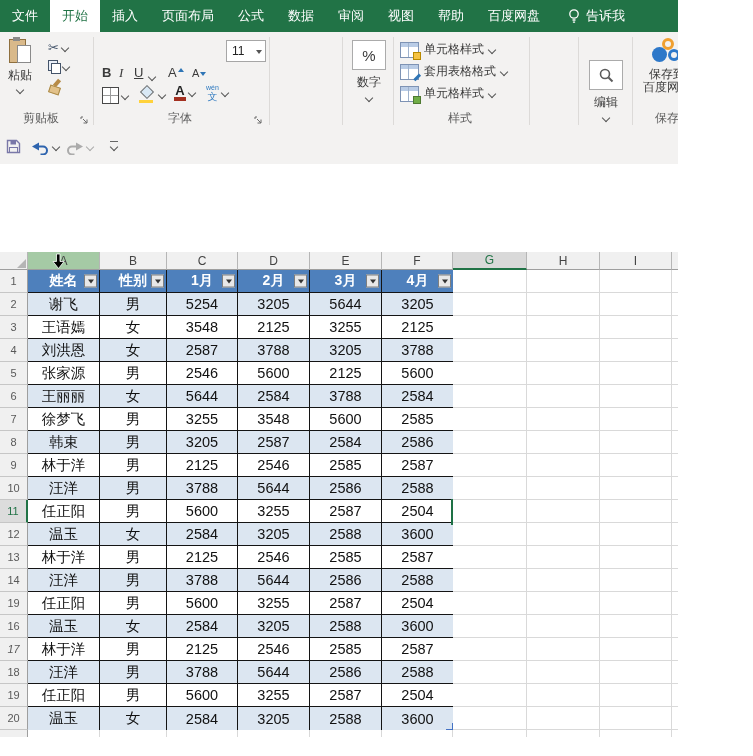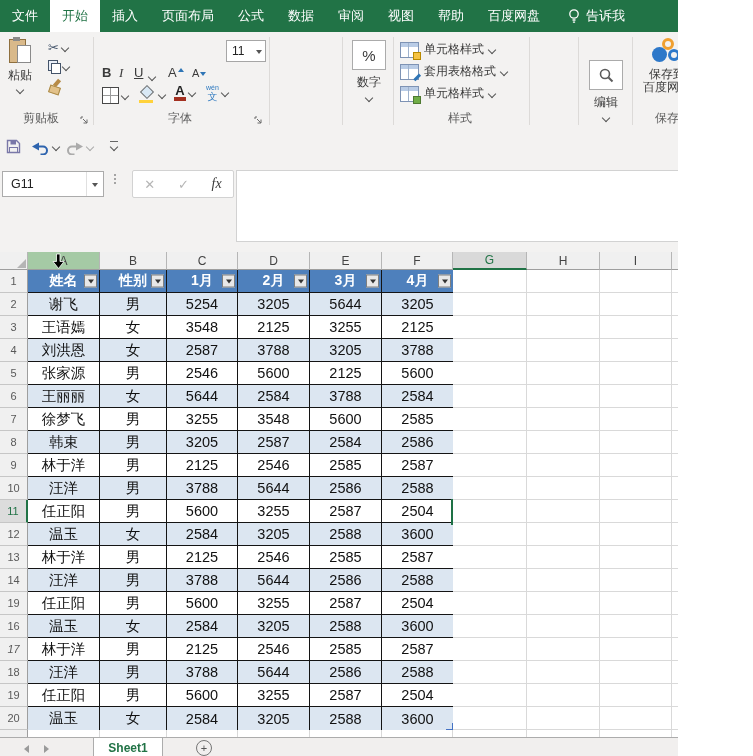--- a/index.html
+++ b/index.html
@@ -336,41 +336,20 @@
           <path d="M7.5 7.5 h4.5 a4 4 0 0 1 0 8 h-2.5" fill="none" stroke="#ABABAB" stroke-width="2"></path>
         </svg>
       <span class="chev" style="border-color:#ABABAB;"></span>
     </span>
     <span class="qatitem" style="left:110px;flex-direction:column;gap:2px;top:10px;">
       <span style="width:8px;height:0;border-top:1.5px solid #666;"></span>
         <span class="chev"></span>
     </span>
   </div>
 
-  <div id="frow">
-    <div id="namebox">
-      <span class="nval">G11</span>
-      <span class="carr">
-          <span class="tri"></span>
-        </span>
-    </div>
-    <span class="dots">
-        <i></i>
-        <i></i>
-        <i></i>
-      </span>
-    <div id="fxbox">
-      <span>✕</span>
-      <span>✓</span>
-      <span class="fx">fx</span>
-    </div>
-    <div id="fbar">
-      <span class="chev-up"></span>
-    </div>
-  </div>
 
   <div id="grid">
     <div id="xtable">
         <div class="hcell">
           <span>姓名</span>
           <span class="fbtn"></span>
         </div>
         <div class="hcell">
           <span>性别</span>
           <span class="fbtn"></span>
@@ -636,20 +615,14 @@
       <div class="ecell" style="left: 600px; top: 478px; width: 72px; height: 23px;"></div>
       <div class="ecell" style="left: 672px; top: 478px; width: 72px; height: 23px;"></div>
       <div class="ecell" style="left: 28px; top: 478px; width: 72px; height: 23px;"></div>
       <div class="ecell" style="left: 100px; top: 478px; width: 67px; height: 23px;"></div>
       <div class="ecell" style="left: 167px; top: 478px; width: 71px; height: 23px;"></div>
       <div class="ecell" style="left: 238px; top: 478px; width: 72px; height: 23px;"></div>
       <div class="ecell" style="left: 310px; top: 478px; width: 72px; height: 23px;"></div>
       <div class="ecell" style="left: 382px; top: 478px; width: 71px; height: 23px;"></div>
     </div>
 
-  <div id="sheetbar">
-    <span class="navtri left"></span>
-    <span class="navtri right"></span>
-    <div id="stab">Sheet1</div>
-    <span id="newsheet">+</span>
-  </div>
 
 </div>
 
 </body></html>

